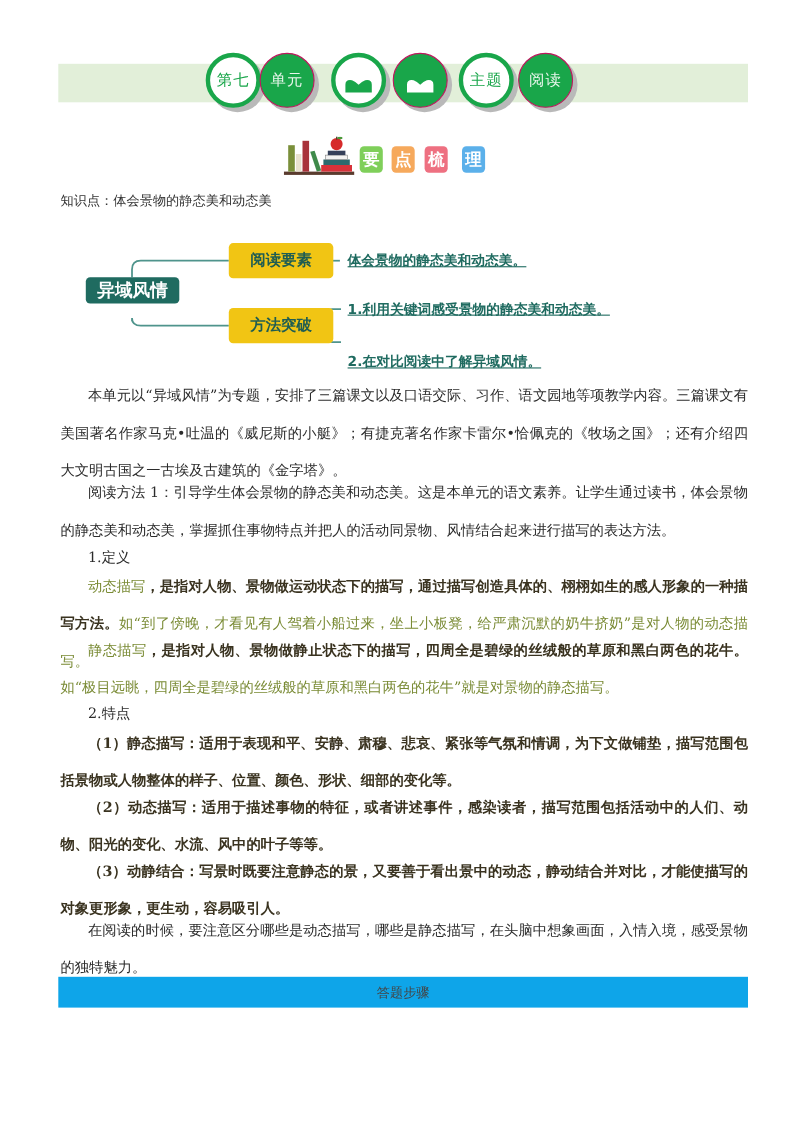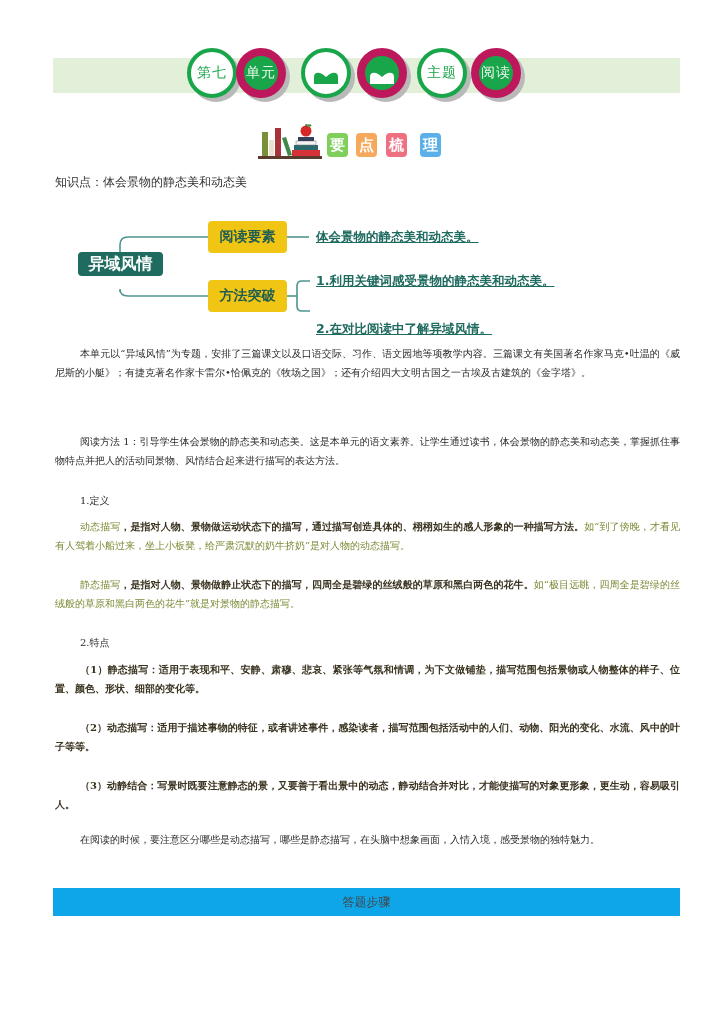--- a/index.html
+++ b/index.html
@@ -6,44 +6,44 @@
   body { width: 724px; height: 1024px; position: relative; overflow: hidden;
          font-family: "DejaVu Serif", "Liberation Serif", serif; color: #2b2b2b; }
 
   
   .top-band { position: absolute; left: 53px; top: 58px; width: 627px; height: 35px; background: #e2efd9; }
   .circle { position: absolute; top: 48px; width: 50px; height: 50px; border-radius: 50%;
             box-sizing: border-box; display: flex; align-items: center; justify-content: center;
             font-family: "DejaVu Sans", sans-serif; font-size: 14px; letter-spacing: 1px;
             box-shadow: 4px 4px 0 0 #b9b9b9; }
   .circle.outline { background: #ffffff; border: 4px solid #19a64a; color: #19a64a; }
-  .circle.filled { background: #19a64a; border: 8px solid #be185d; color: #e8f6ec; }
+  .circle.filled { background: #19a64a; border: 1px solid #be185d; color: #e8f6ec; }
   .circle svg { display: block; margin-top: 10px; }
 
   
   .books { position: absolute; left: 258px; top: 124px; width: 66px; height: 36px; }
   .tag { position: absolute; top: 133px; width: 21px; height: 24px; border-radius: 4px;
          color: #ffffff; font-family: "DejaVu Sans", sans-serif; font-weight: bold; font-size: 15px;
          display: flex; align-items: center; justify-content: center; }
 
   .kp { position: absolute; left: 55px; top: 174px; font-size: 12px; color: #333; }
 
   
   .mm-root { position: absolute; left: 78px; top: 252px; width: 85px; height: 24px; border-radius: 4px;
              background: #1f6b60; color: #fff; font-family: "DejaVu Sans", sans-serif; font-weight: bold;
              font-size: 16px; display: flex; align-items: center; justify-content: center; }
-  .mm-branch { position: absolute; left: 208px; width: 79px; height: 32px; border-radius: 4px;
+  .mm-branch { position: absolute; left: 208px; width: 95px; height: 32px; border-radius: 4px;
                background: #f1c514; color: #1f5d52; font-family: "DejaVu Sans", sans-serif; font-weight: bold;
                font-size: 14px; display: flex; align-items: center; justify-content: center; }
   .mm-leaf { position: absolute; left: 316px; font-family: "DejaVu Sans", sans-serif; font-weight: bold;
              font-size: 12.5px; color: #1f6b60; white-space: nowrap; line-height: 16px; text-decoration: underline; }
   .mm-lines { position: absolute; left: 0; top: 0; width: 724px; height: 340px; pointer-events: none; }
 
   
-  .p { position: absolute; left: 55px; width: 625px; font-size: 10px; line-height: 19px; color: #2b2b2b; text-align: justify; }
+  .p { position: absolute; left: 55px; width: 625px; font-size: 13px; line-height: 34px; color: #2b2b2b; text-align: justify; }
   .indent { text-indent: 25px; }
   .olive { color: #7a8b35; }
   .defn { color: #3a3320; font-weight: bold; }
 
   .bottom-band { position: absolute; left: 53px; top: 888px; width: 627px; height: 28px; background: #0ea5e9;
                  display: flex; align-items: center; justify-content: center; font-size: 12px; color: #444; }
 </style>
 </head>
 <body>
 

